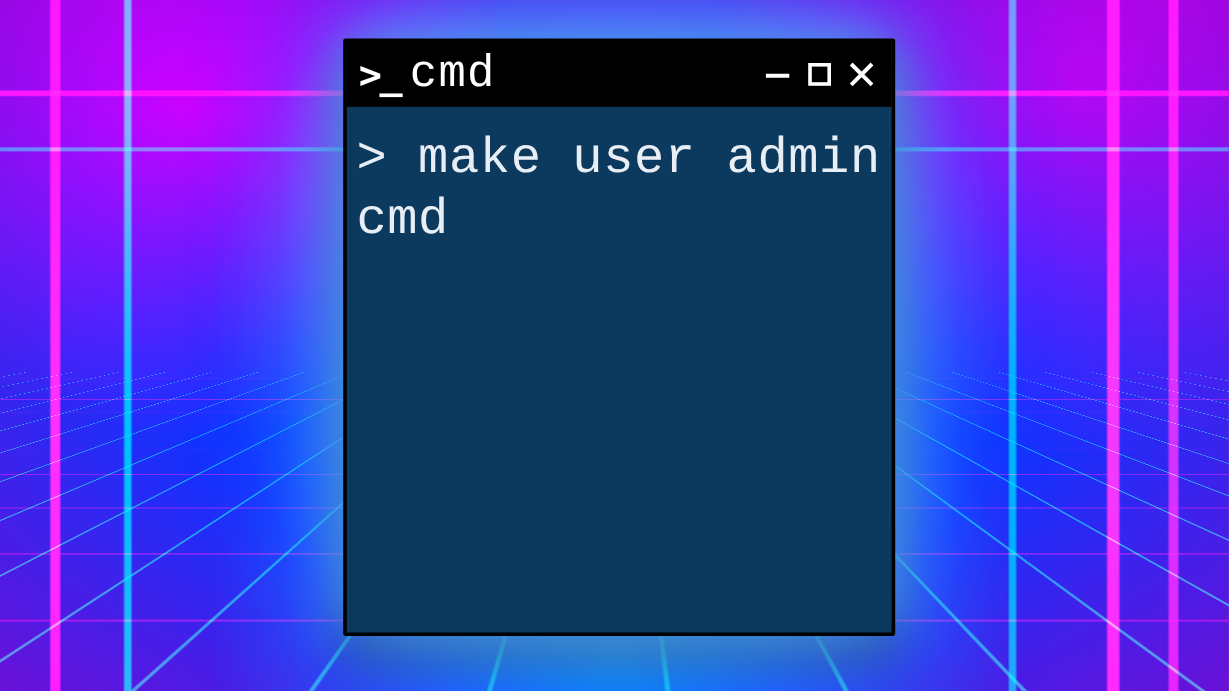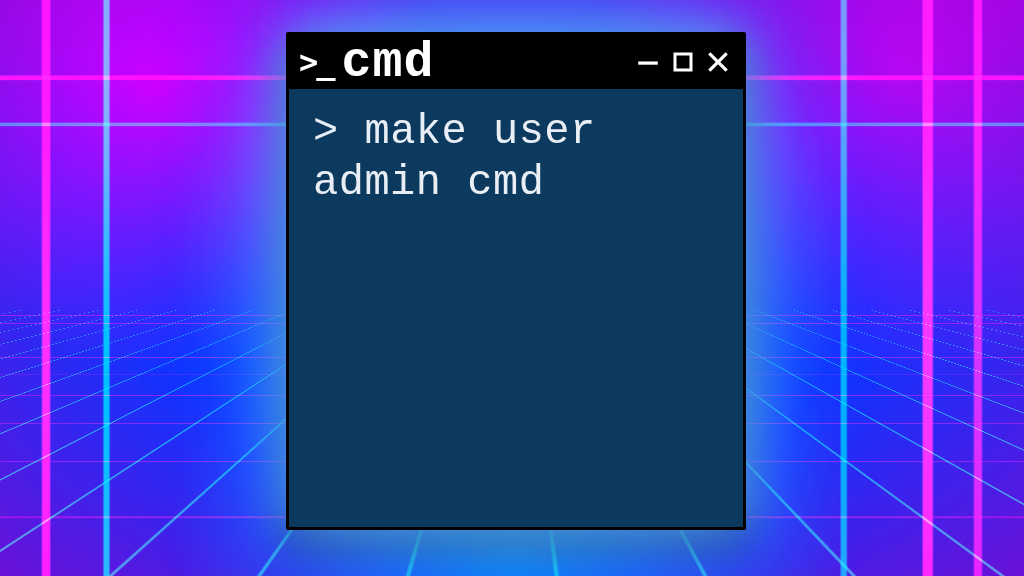--- a/index.html
+++ b/index.html
@@ -111,22 +111,22 @@
       color: #fff;
       font-size: 32px;
       font-weight: bold;
       letter-spacing: -2px;
       line-height: 1;
       font-family: 'Consolas', monospace;
     }
     
     .title-text {
       color: #fff;
-      font-size: 50px;
-      font-weight: bold;
+      font-size: 38px;
+      font-weight: normal;
       font-family: 'Consolas', 'Courier New', monospace;
       letter-spacing: 1px;
     }
     
     .titlebar-spacer {
       flex: 1;
     }
     
     .window-controls {
       display: flex;
@@ -141,21 +141,21 @@
       align-items: center;
       justify-content: center;
     }
     
     .win-btn svg {
       display: block;
     }
     
     .terminal-body {
       flex: 1;
-      padding: 18px 24px;
+      padding: 18px 8px;
       color: #e8eef4;
       font-size: 42px;
       line-height: 1.22;
       font-family: 'Consolas', 'Courier New', monospace;
       letter-spacing: 0.5px;
       overflow: hidden;
       word-break: break-word;
     }
     
     .prompt-line {

